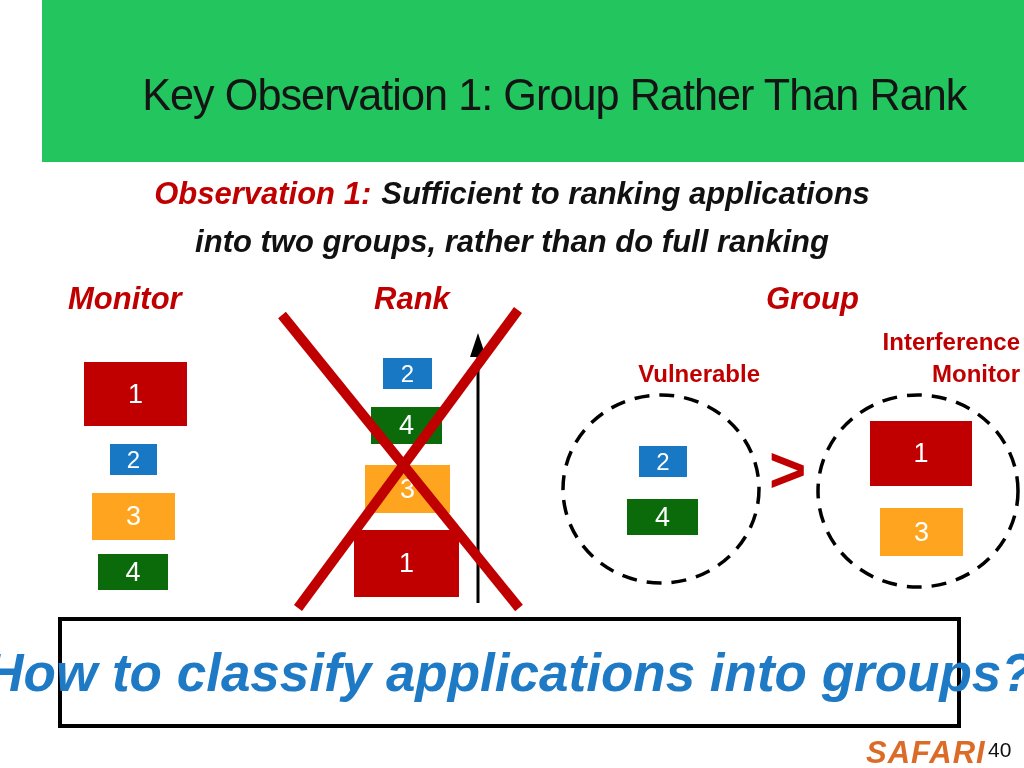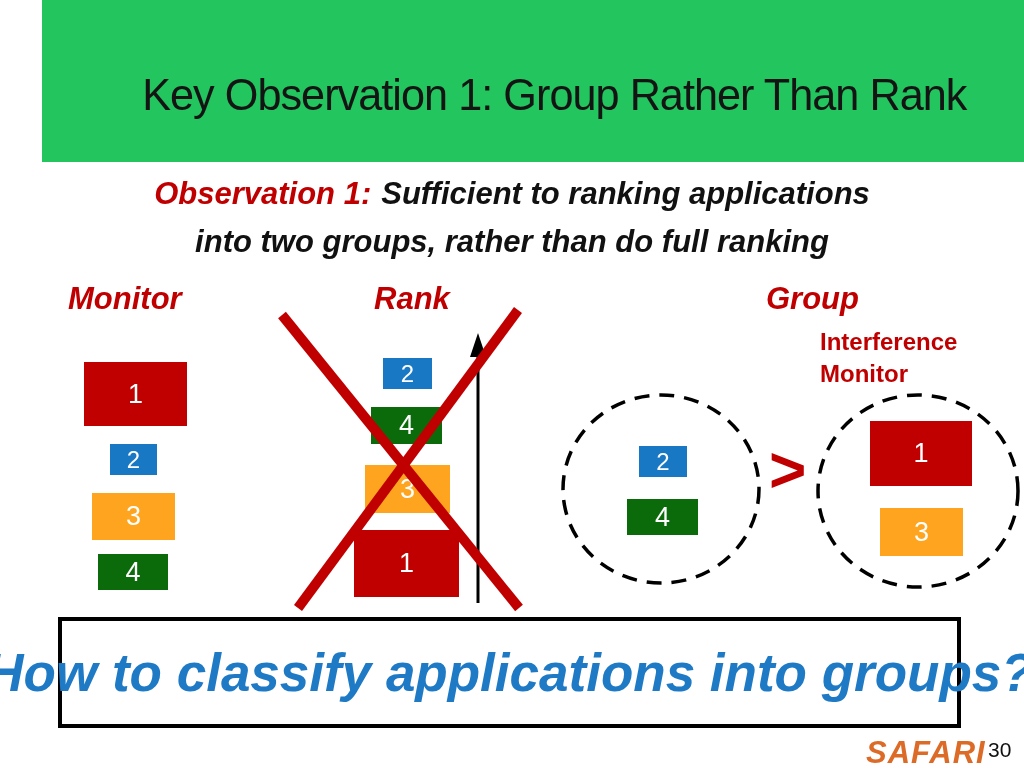--- a/index.html
+++ b/index.html
@@ -62,21 +62,21 @@
   .lbl-rank    { left: 374px; top: 281px; }
   .lbl-group   { left: 766px; top: 281px; }
 
   
   .group-heading {
     position: absolute;
     font-weight: 700;
     font-size: 24px;
     line-height: 32px;
     color: #c00000;
-    text-align: left;
+    text-align: right;
     white-space: nowrap;
   }
   .hd-vulnerable   { left: 560px; top: 358px; width: 200px; }
   .hd-interference { left: 820px; top: 326px; width: 200px; }
 
   
   .app-box {
     position: absolute;
     display: flex;
     align-items: center;
@@ -182,20 +182,21 @@
   <div class="app-box m1" style="background-color: rgb(192, 0, 0);">1</div>
   <div class="app-box m2 small" style="background-color: rgb(24, 120, 196);">2</div>
   <div class="app-box m3" style="background-color: rgb(255, 164, 30);">3</div>
   <div class="app-box m4" style="background-color: rgb(11, 107, 11);">4</div>
 
   <div class="app-box r2 small" style="background-color: rgb(24, 120, 196);">2</div>
   <div class="app-box r4" style="background-color: rgb(11, 107, 11);">4</div>
   <div class="app-box r3" style="background-color: rgb(255, 164, 30);">3</div>
   <div class="app-box r1" style="background-color: rgb(192, 0, 0);">1</div>
 
+  <div class="group-heading hd-vulnerable">Vulnerable</div>
   <div class="group-heading hd-interference">
     <div>Interference</div>
     <div>Monitor</div>
   </div>
 
   <div class="app-box v2 small" style="background-color: rgb(24, 120, 196);">2</div>
   <div class="app-box v4" style="background-color: rgb(11, 107, 11);">4</div>
 
   <div class="app-box i1" style="background-color: rgb(192, 0, 0);">1</div>
   <div class="app-box i3" style="background-color: rgb(255, 164, 30);">3</div>
@@ -209,15 +210,15 @@
     <polygon points="478,333 470,357 486,357" fill="#000000"></polygon>
     <line x1="282" y1="315" x2="519" y2="608" stroke="#c00000" stroke-width="10"></line>
     <line x1="518" y1="310" x2="298" y2="608" stroke="#c00000" stroke-width="10"></line>
   </svg>
 
   <div class="question-box">
     <span>How to classify applications into groups?</span>
   </div>
 
   <div class="logo">SAFARI</div>
-  <div class="page-num">30</div>
+  <div class="page-num">40</div>
 
 </div>
 
 </body></html>

